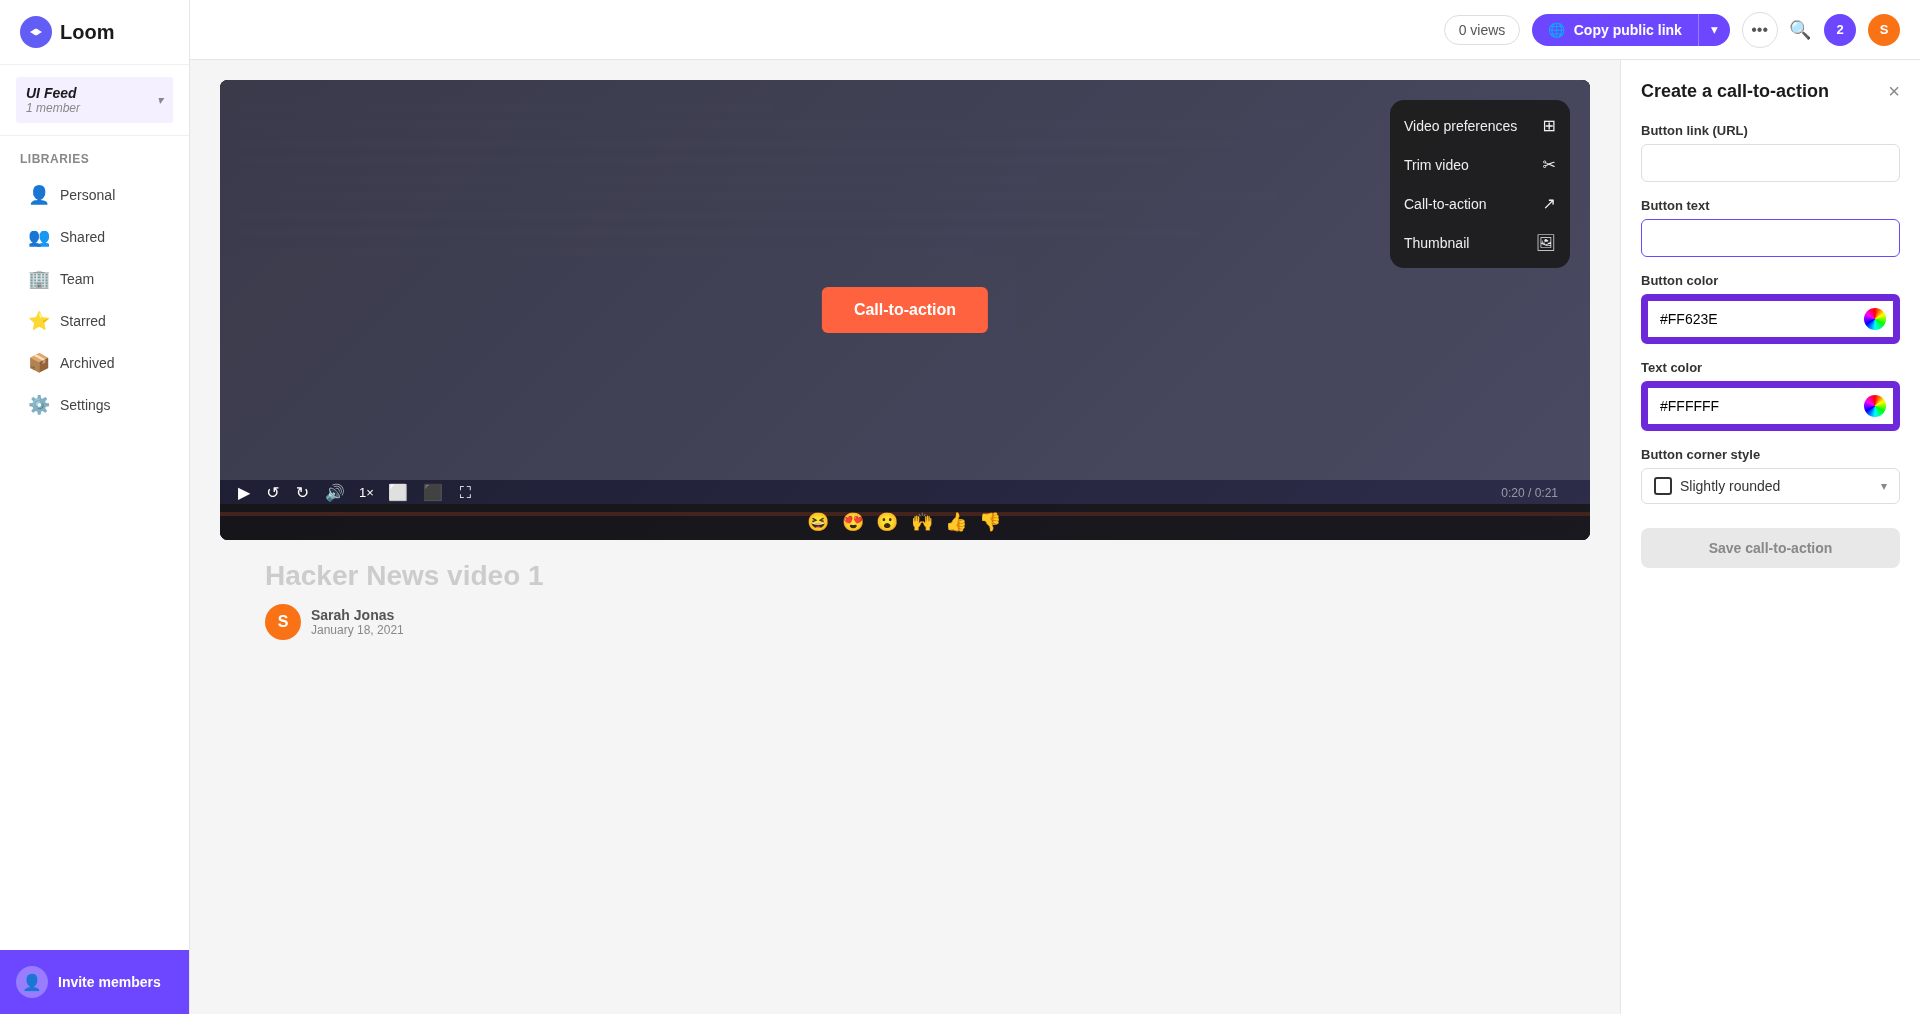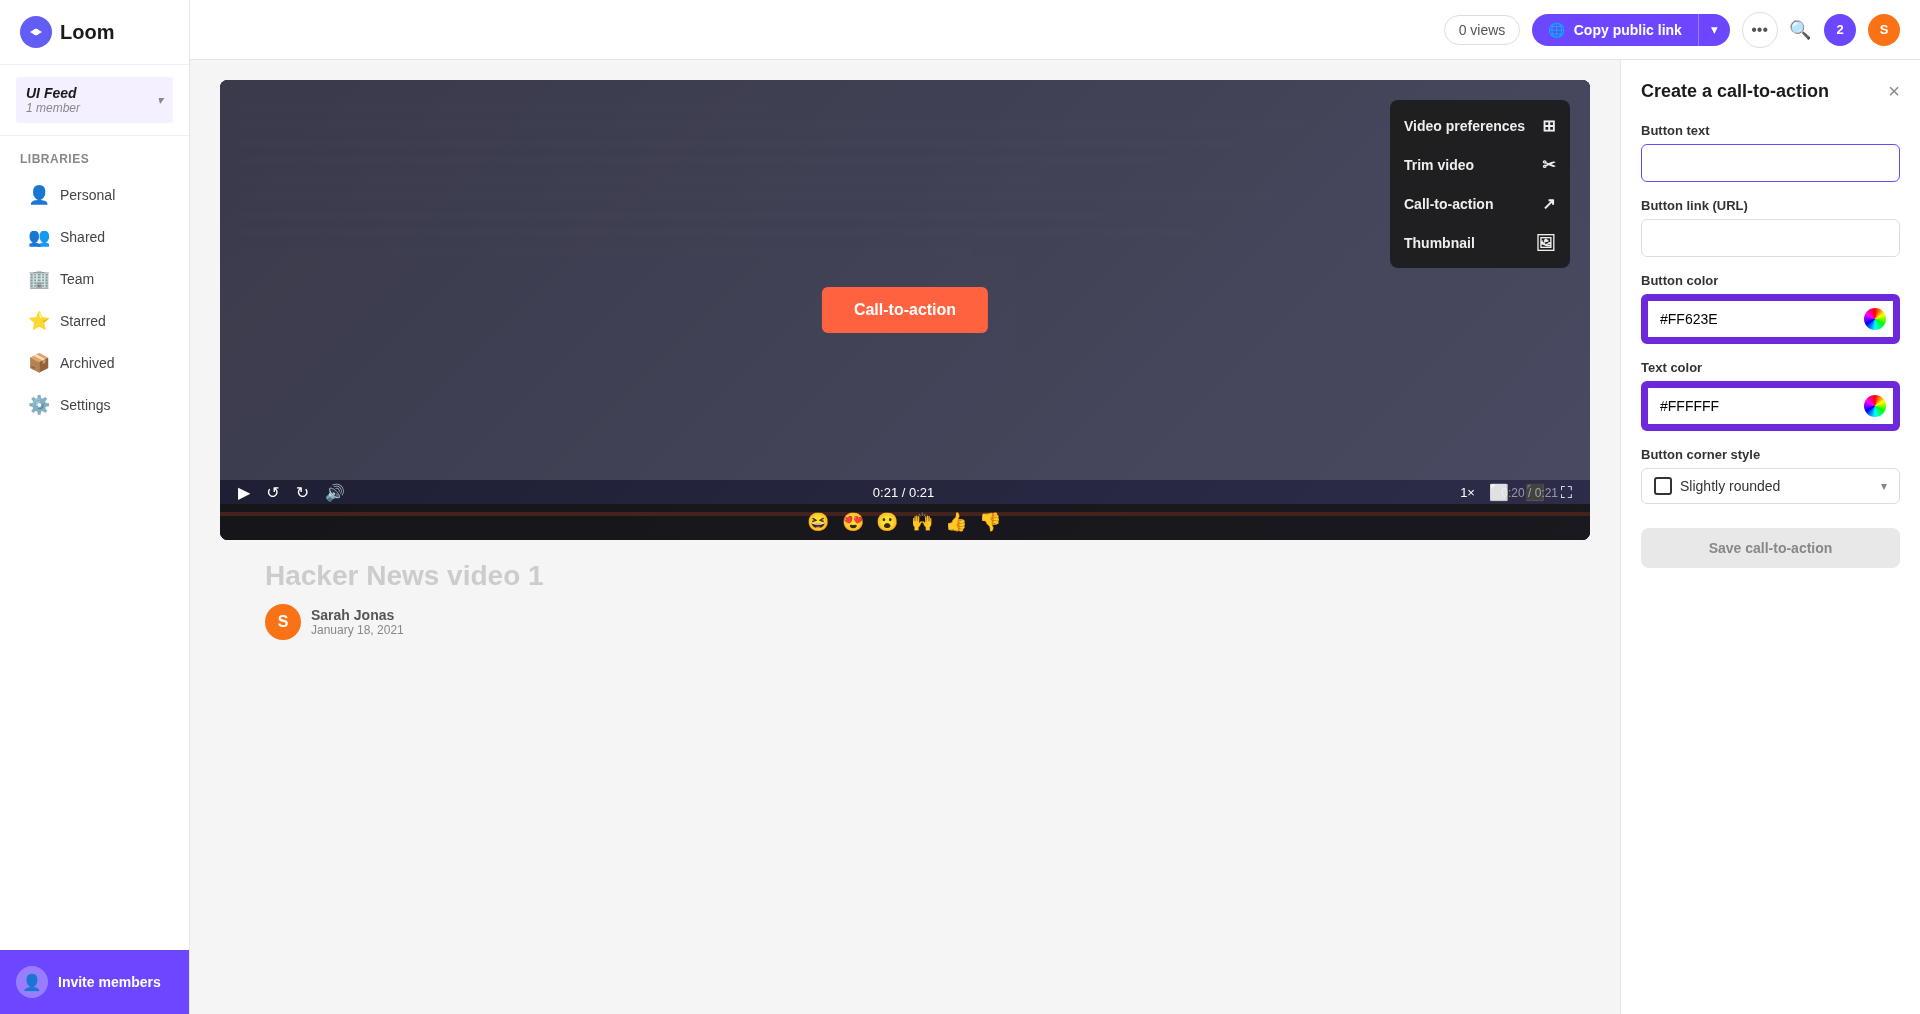--- a/index.html
+++ b/index.html
@@ -142,21 +142,21 @@
     .call-to-action-btn {
       position: absolute; top: 50%; left: 50%; transform: translate(-50%, -50%);
       background: #ff623e; color: white; border: none; border-radius: 6px;
       padding: 14px 32px; font-size: 16px; font-weight: 600; cursor: pointer;
       z-index: 10;
     }
 
     
     .context-menu {
       position: absolute; right: 20px; top: 20px; background: rgba(30,30,30,0.95);
-      border-radius: 8px; padding: 6px 0; min-width: 180px; z-index: 20; font-weight: bold;
+      border-radius: 14px; padding: 6px 0; min-width: 180px; z-index: 20;
     }
     .context-menu-item {
       display: flex; align-items: center; justify-content: space-between;
       padding: 10px 14px; color: #eee; font-size: 14px; cursor: pointer;
     }
     .ctx-icon { font-size: 16px; }
 
     
     .video-controls {
       position: absolute; bottom: 36px; left: 0; right: 0;
@@ -362,21 +362,20 @@
 
         <div class="progress-bar-container">
           <div class="progress-bar-fill"></div>
         </div>
 
         <div class="video-controls">
           <button class="ctrl-btn">▶</button>
           <button class="ctrl-btn">↺</button>
           <button class="ctrl-btn">↻</button>
           <button class="ctrl-btn">🔊</button>
-          <span class="time-display">0:21 / 0:21</span>
           <span class="speed-display">1×</span>
           <button class="ctrl-btn">⬜</button>
           <button class="ctrl-btn">⬛</button>
           <button class="ctrl-btn">⛶</button>
         </div>
 
         <div class="timestamp-overlay">0:20 / 0:21</div>
 
         <div class="emoji-bar">
           <button class="emoji-btn">😆</button>
@@ -400,27 +399,27 @@
       </div>
     </div>
 
     <div class="right-panel">
       <div class="panel-header">
         <h2 class="panel-title">Create a call-to-action</h2>
         <button class="close-btn">×</button>
       </div>
 
       <div class="form-group">
+        <label class="form-label">Button link (URL)</label>
+        <input type="text" class="form-input url" value="" style="">
+      </div>
+
+      <div class="form-group">
         <label class="form-label">Button text</label>
         <input type="text" class="form-input" value="" style="">
-      </div>
-
-      <div class="form-group">
-        <label class="form-label">Button link (URL)</label>
-        <input type="text" class="form-input url" value="" style="">
       </div>
 
       <div class="form-group">
         <label class="form-label">Button color</label>
         <div class="color-input-row">
           <input type="text" class="color-input-text" value="#FF623E" style="">
           <div class="color-swatch">
             <div class="color-circle"></div>
           </div>
         </div>

